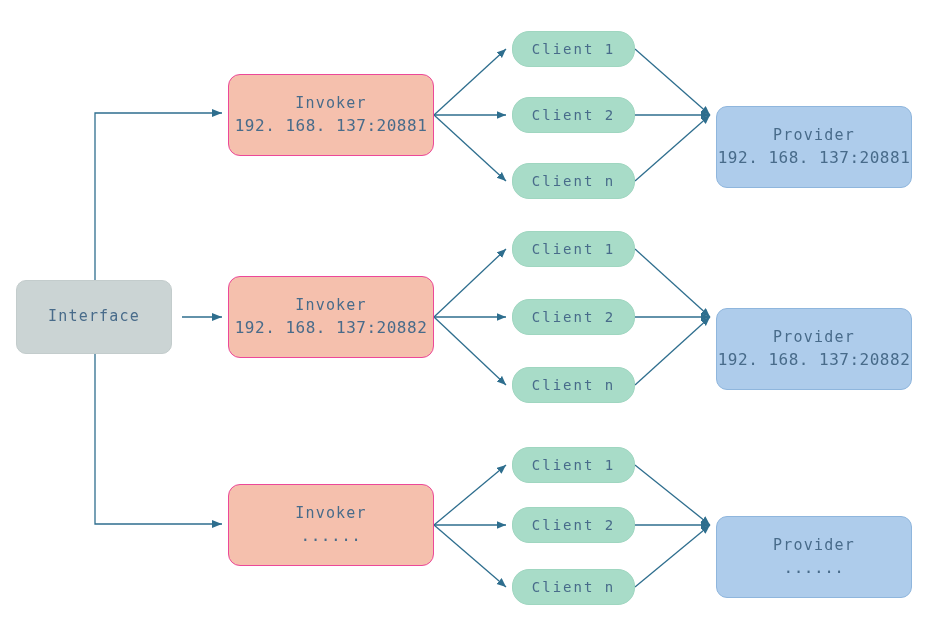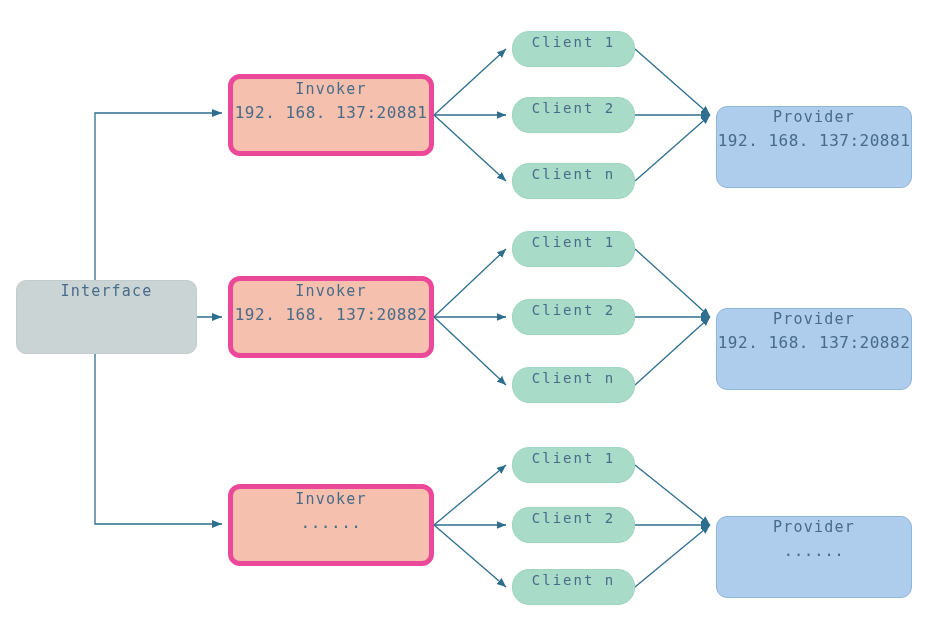--- a/index.html
+++ b/index.html
@@ -3,32 +3,32 @@
 <meta charset="utf-8">
 <style>
   html,body{margin:0;padding:0;background:#ffffff;}
   body{font-family:"DejaVu Sans Mono","Liberation Mono",monospace;}
   #canvas{
     position:relative;width:950px;height:631px;background:#ffffff;overflow:hidden;
   }
   #edges{position:absolute;left:0;top:0;width:950px;height:631px;}
   .node{
     position:absolute;box-sizing:border-box;display:flex;flex-direction:column;
-    align-items:center;justify-content:flex-start;text-align:center;
+    align-items:center;justify-content:center;text-align:center;
     color:#486B8A;letter-spacing:1.2px;line-height:1.45;
   }
   .node .l1{display:block;white-space:pre;}
   .node .l2{display:block;white-space:pre;}
 
   .n-interface{
     background:#CBD4D4;border:1px solid #c3cccc;border-radius:10px;
-    left:16px;top:280px;width:181px;height:74px;font-size:15px;
+    left:16px;top:280px;width:156px;height:74px;font-size:15px;
   }
   .n-invoker{
-    background:#F5C0AD;border:5px solid #ec4899;border-radius:12px;
+    background:#F5C0AD;border:1px solid #ec4899;border-radius:12px;
     left:228px;width:206px;height:82px;font-size:15px;
   }
   .n-invoker .l2{font-size:16px;letter-spacing:0.5px;}
   .n-client{
     background:#A8DCC8;border:1px solid #9fd6c0;border-radius:17px;
     left:512px;width:123px;height:36px;font-size:14px;letter-spacing:2px;
   }
   .n-provider{
     background:#AECCEB;border:1px solid #8fb6dd;border-radius:11px;
     left:716px;width:196px;height:82px;font-size:15px;margin-top:32px;

